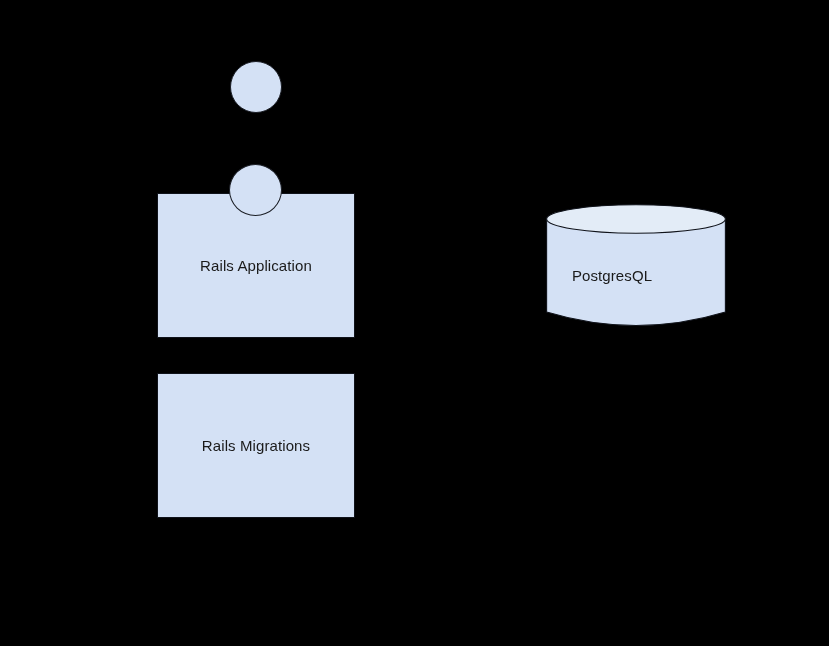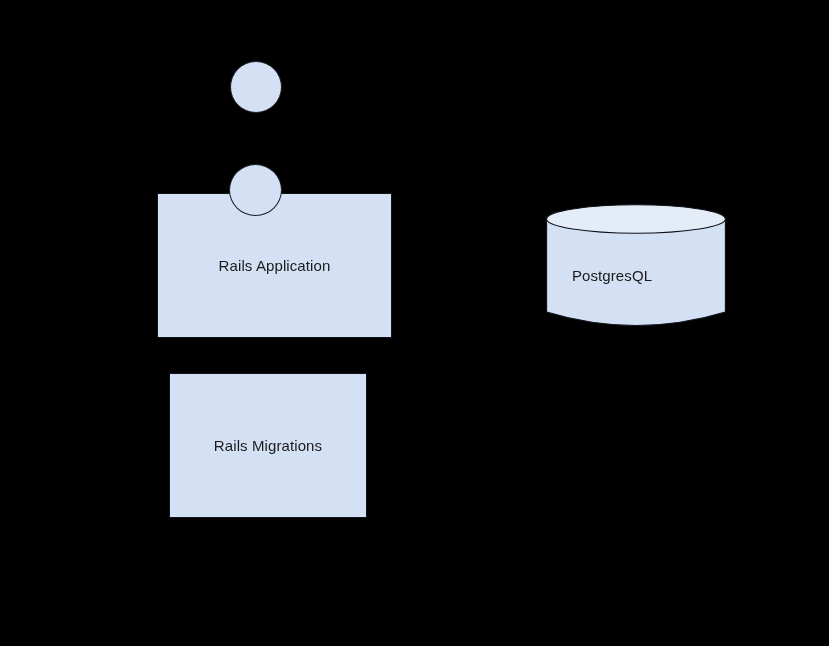--- a/index.html
+++ b/index.html
@@ -69,25 +69,25 @@
 <body>
 
 <div id="canvas">
 
   <div class="node circle z-front" style="left:230px; top:61px; width:52px; height:52px;">
   </div>
 
   <div class="node circle z-front" style="left:229px; top:164px; width:53px; height:52px;">
   </div>
 
-  <div class="node rect z-back" style="left:157px; top:193px; width:235px; height:145px;">
+  <div class="node rect z-back" style="left:157px; top:193px; width:198px; height:145px;">
     <span class="node-label">Rails Application</span>
   </div>
 
-  <div class="node rect z-back" style="left:157px; top:373px; width:198px; height:145px;margin-left:12px;">
+  <div class="node rect z-back" style="left:157px; top:373px; width:198px; height:145px;">
     <span class="node-label">Rails Migrations</span>
   </div>
 
   <div class="cylinder z-back" style="left:498px; top:204px; width:180px; height:123px;padding-left:48px;">
     <svg width="180" height="123" viewBox="0 0 180 123">
 
       <path d="M0.6,15 L0.6,108 Q90,135 179.4,108 L179.4,15 Z" fill="#d4e1f5" stroke="#10131a" stroke-width="1.1"></path>
 
       <ellipse cx="90" cy="15" rx="89.4" ry="14.2" fill="#e3ecf7" stroke="#10131a" stroke-width="1.1"></ellipse>
     </svg>

